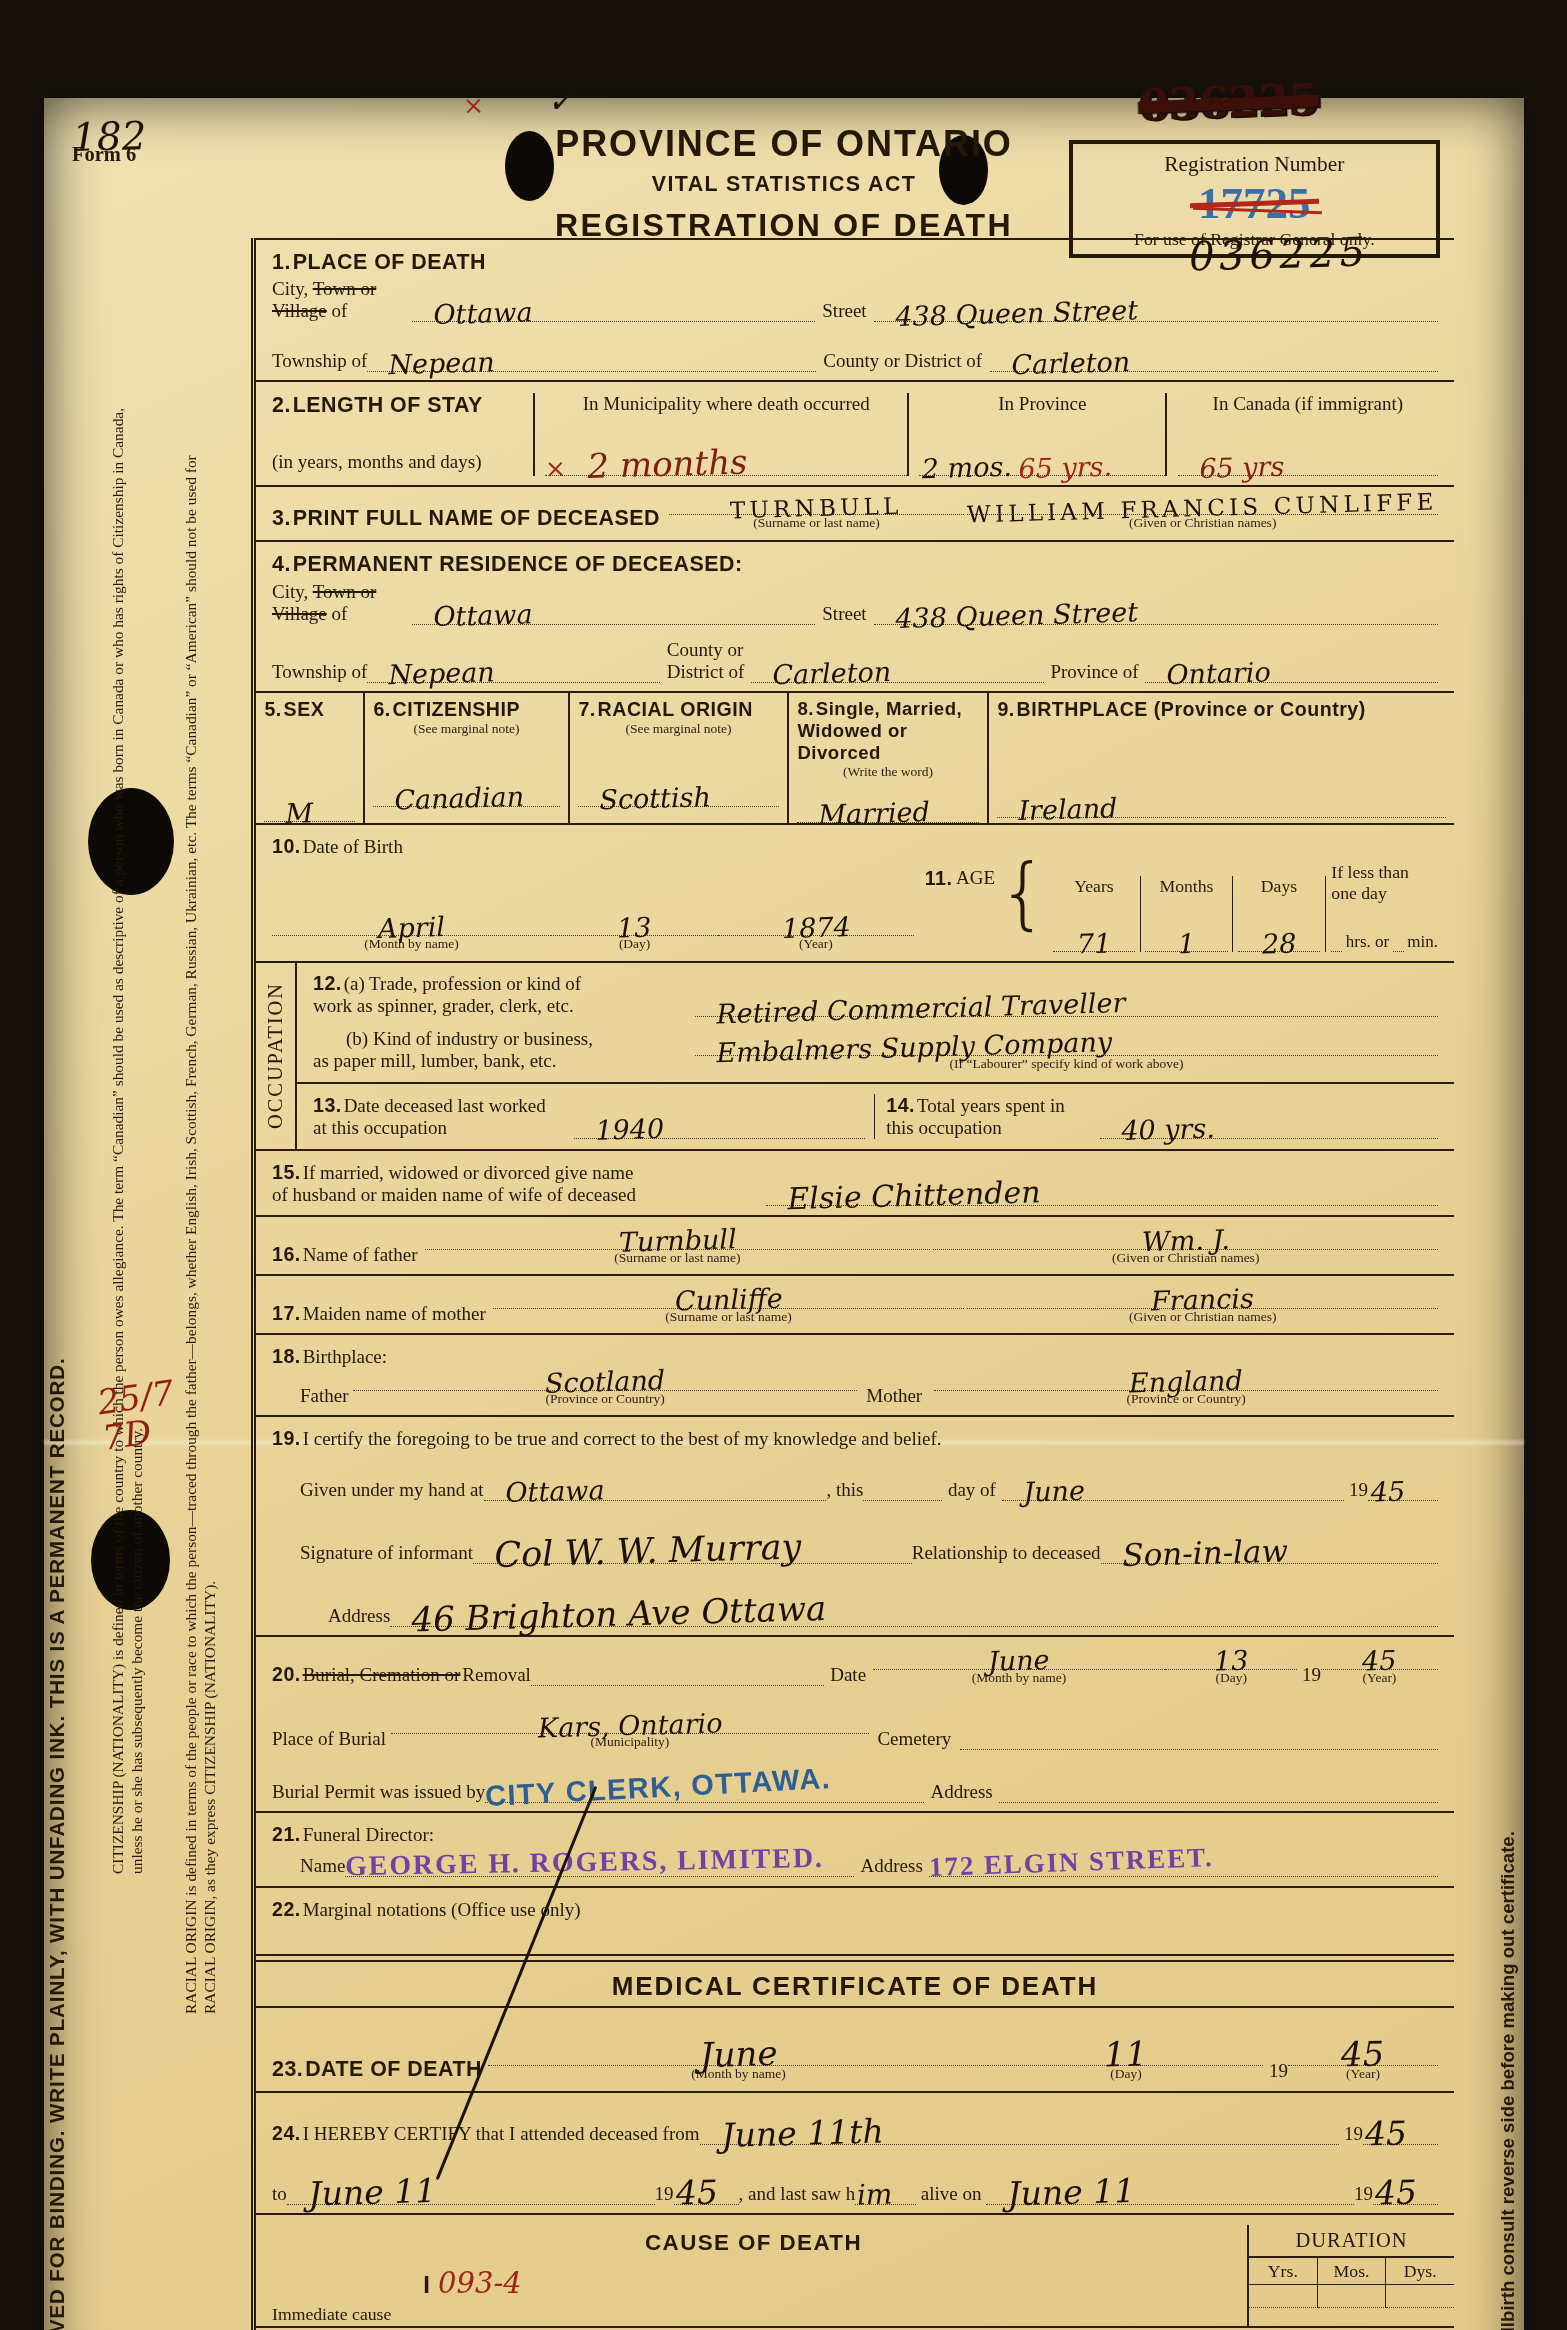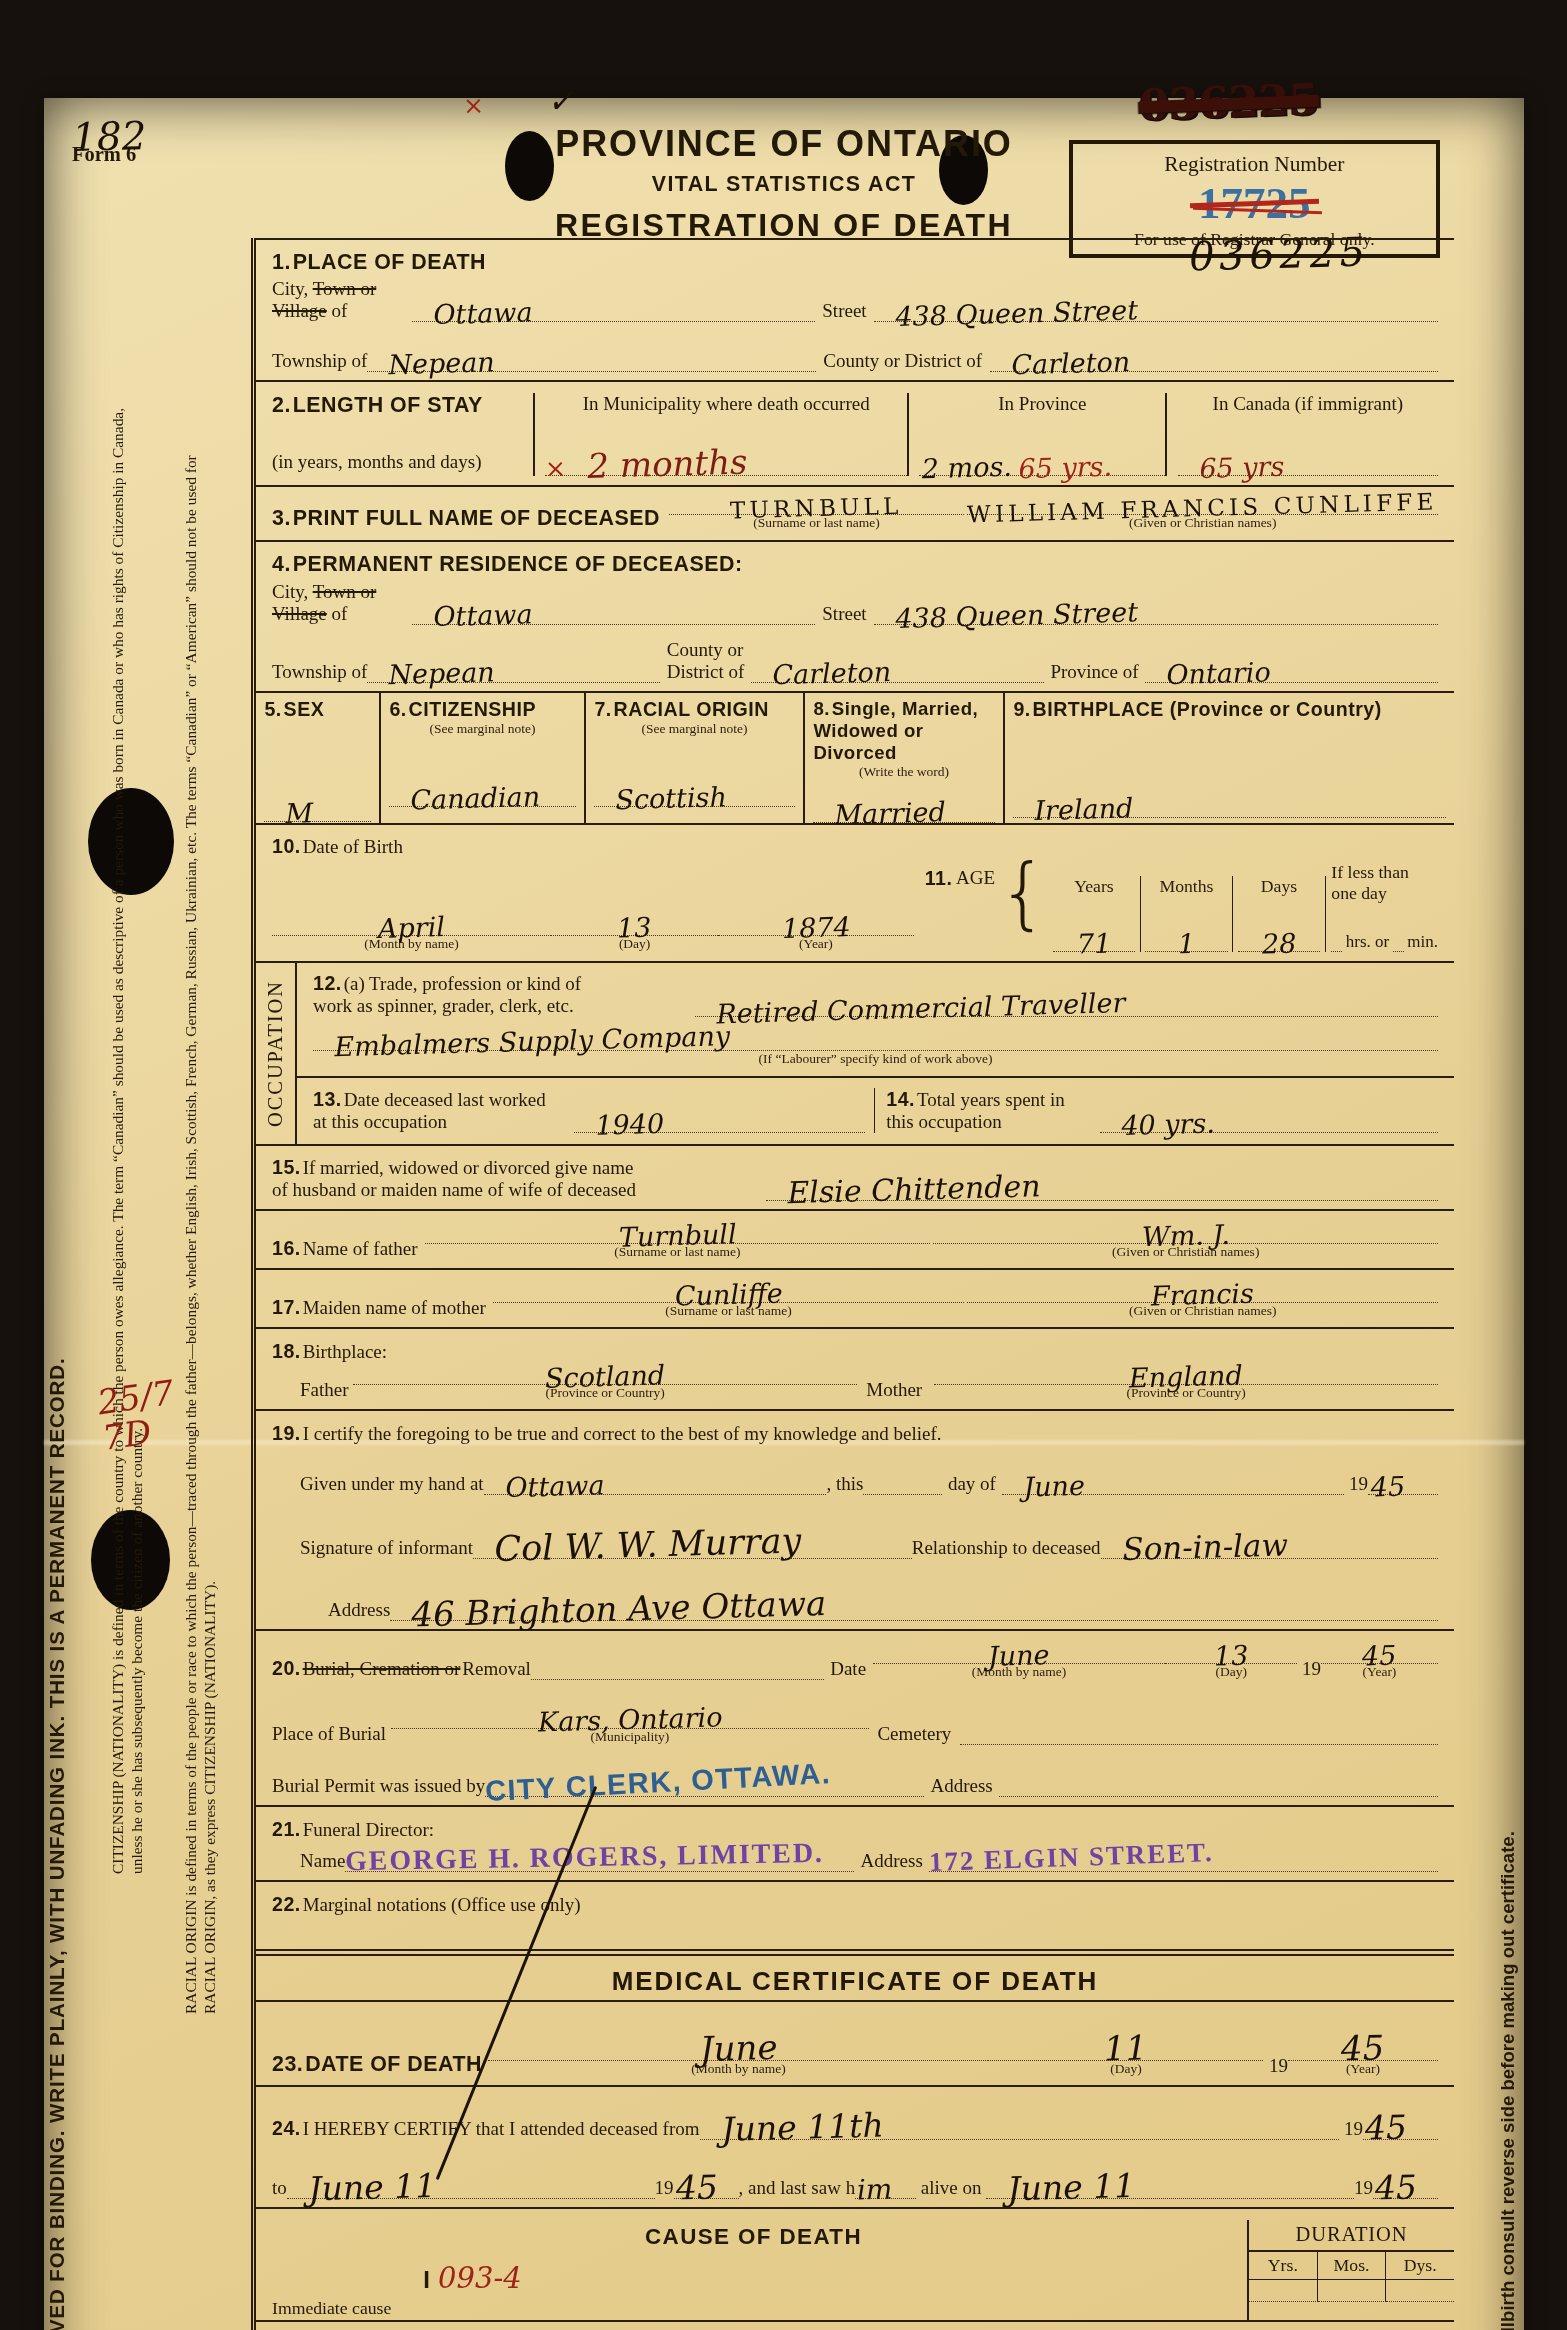--- a/index.html
+++ b/index.html
@@ -236,21 +236,21 @@
             </div>
           <span class="sl" style="padding:0 6.5px;">Province of</span>
           <div class="fill">
               <span class="hw">Ontario</span>
             </div>
         </div>
       </div>
 
       <div class="sec" style="padding:0;">
         <div class="g59">
-          <div style="width:123px;">
+          <div style="width:107px;">
             <div><span class="bt" style="font-size:19.6px;">5.</span> <span class="bt" style="font-size:19.6px;">SEX</span></div>
             <div class="fill" style="margin-top:79px;">
                 <span class="hw">M</span>
               </div>
           </div>
           <div style="width:205px;">
             <div><span class="bt" style="font-size:19.6px;">6.</span> <span class="bt" style="font-size:19.6px;">CITIZENSHIP</span></div>
             <div class="sub">(See marginal note)</div>
             <div class="fill" style="margin-top:48px;">
                 <span class="hw">Canadian</span>
@@ -353,20 +353,24 @@
             <div class="row">
               <div style="width:382px;">
                 <div><span class="bt" style="font-size:19.6px;">12.</span> <span class="sl">(a) Trade, profession or kind of</span></div>
                 <div class="sl">work as spinner, grader, clerk, etc.</div>
               </div>
               <div class="fill">
                   <span class="hw">Retired Commercial Traveller</span>
                 </div>
             </div>
             <div class="row" style="margin-top:11.2px;">
+              <div style="width:382px;">
+                <div class="sl" style="padding-left:33px;">(b) Kind of industry or business,</div>
+                <div class="sl">as paper mill, lumber, bank, etc.</div>
+              </div>
               <div class="fillwrap">
                 <div class="fill">
                     <span class="hw">Embalmers Supply Company</span>
                   </div>
                 <div class="sub">(If “Labourer” specify kind of work above)</div>
               </div>
             </div>
           </div>
           <div style="padding:10.3px 16px;display:flex;">
             <div style="flex:1;display:flex;align-items:flex-end;border-right:1.9px solid #2a1d10;padding-right:9.3px;">

